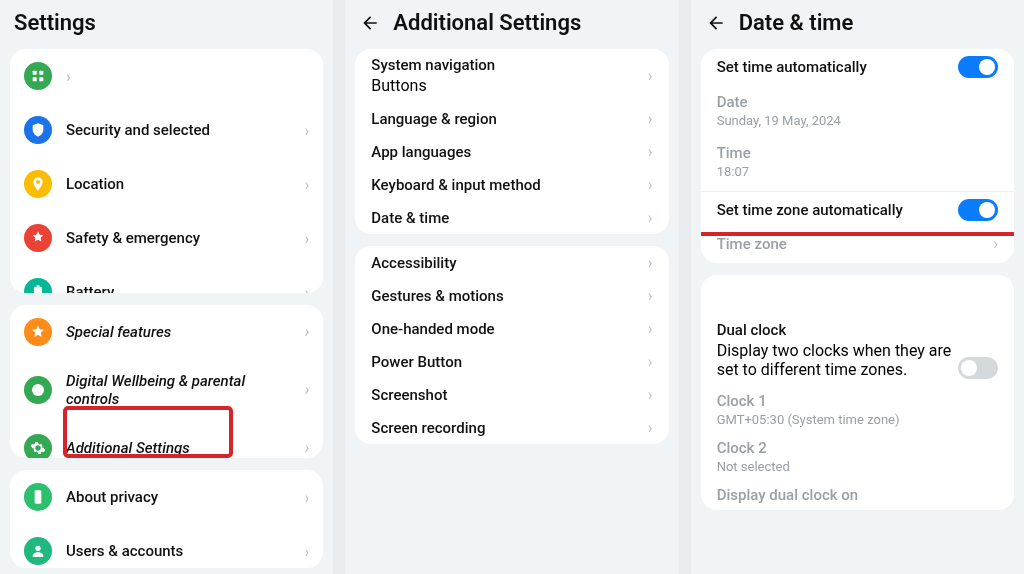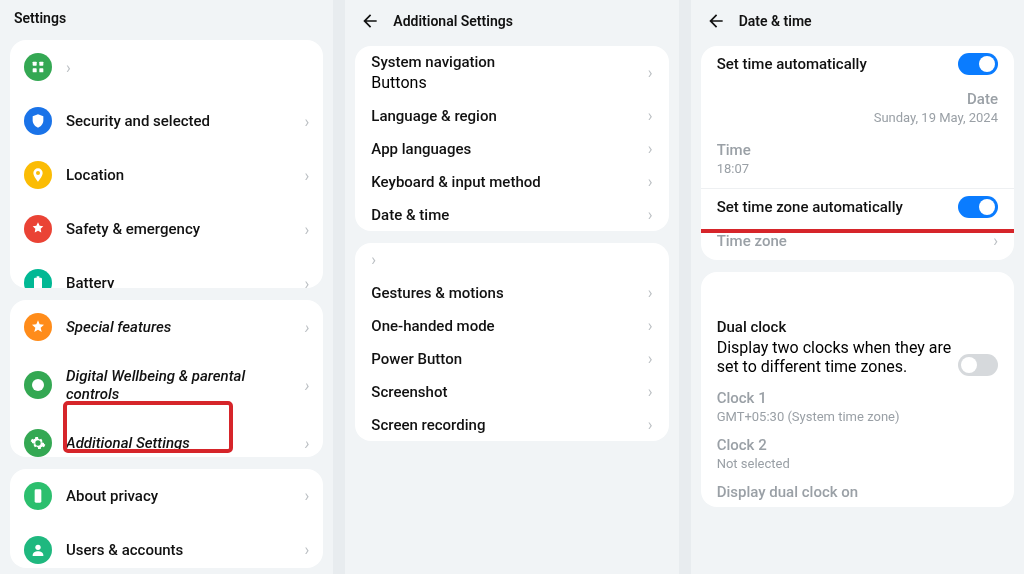--- a/index.html
+++ b/index.html
@@ -21,21 +21,21 @@
     overflow: hidden;
     position: relative;
   }
   .panel-header {
     display: flex;
     align-items: center;
     padding: 10px 14px 8px 14px;
     gap: 12px;
   }
   .panel-header .title {
-    font-size: 14px;
+    font-size: 22px;
     font-weight: 600;
     color: #111;
   }
   .back-arrow {
     width: 22px;
     height: 22px;
     display: flex;
     align-items: center;
     justify-content: center;
   }
@@ -307,20 +307,23 @@
       <div class="label-group">
           <span class="label">Date &amp; time</span>
         </div>
       <span class="chev">›</span>
     </div>
     <div class="highlight" style="left:6px; top:207px; width:150px; height:46px;"></div>
   </div>
 
   <div class="card">
     <div class="simple-row">
+      <div class="label-group">
+          <span class="label">Accessibility</span>
+        </div>
       <span class="chev">›</span>
     </div>
     <div class="simple-row">
       <div class="label-group">
           <span class="label">Gestures &amp; motions</span>
         </div>
       <span class="chev">›</span>
     </div>
     <div class="simple-row">
       <div class="label-group">
@@ -359,21 +362,21 @@
     <span class="title">Date &amp; time</span>
   </div>
 
   <div class="card" style="position:relative;">
     <div class="simple-row">
       <div class="label-group">
           <span class="label">Set time automatically</span>
         </div>
       <div class="toggle on"></div>
     </div>
-    <div class="simple-row disabled row" style="padding-top:8px;padding-bottom:8px;text-align:right;">
+    <div class="simple-row disabled row" style="padding-top:8px;padding-bottom:8px;">
       <div class="label-group">
         <span class="label" style="color:#9aa0a6;">Date</span>
         <span class="sublabel grey">Sunday, 19 May, 2024</span>
       </div>
     </div>
     <div class="simple-row disabled row" style="padding-top:8px;padding-bottom:12px;">
       <div class="label-group">
         <span class="label" style="color:#9aa0a6;">Time</span>
         <span class="sublabel grey">18:07</span>
       </div>

